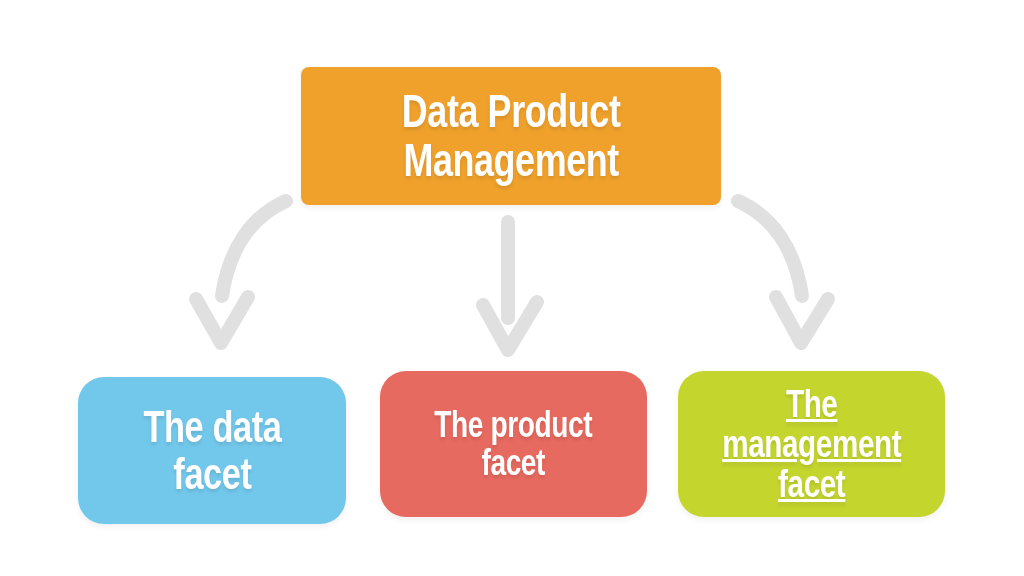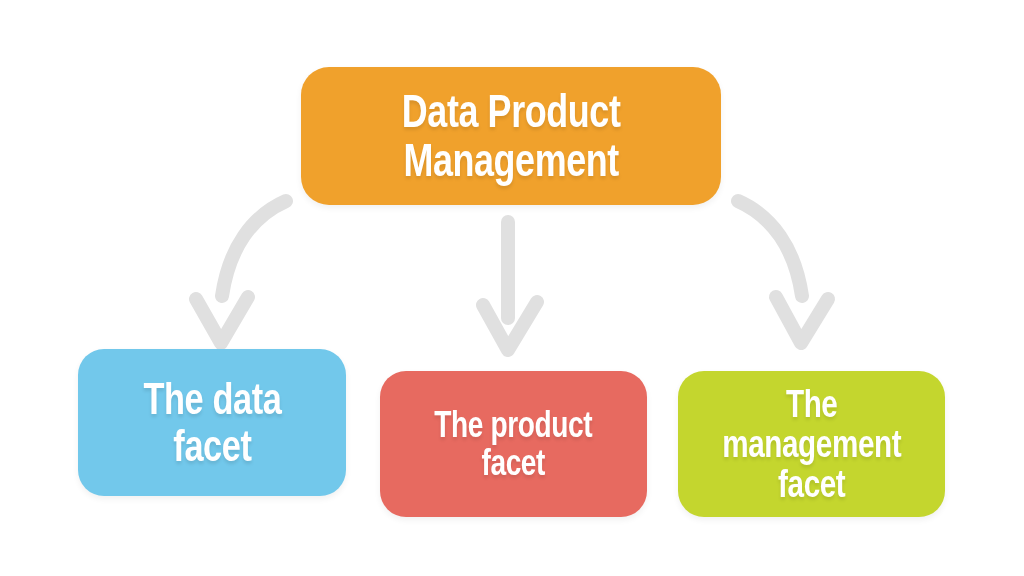--- a/index.html
+++ b/index.html
@@ -43,25 +43,25 @@
     font-weight: 700;
     letter-spacing: -0.5px;
     line-height: 1.06;
     text-shadow: 0 3px 4px rgba(0,0,0,0.10);
   }
   .node .line { display: block; }
 
   .node-root {
     left: 301px; top: 67px;
     width: 420px; height: 138px;
-    border-radius: 28px;
+    border-radius: 8px;
     font-size: 46px;
   }
   .node-data {
-    left: 78px; top: 349px;
+    left: 78px; top: 377px;
     width: 268px; height: 147px;
     border-radius: 26px;
     font-size: 44px;
   }
   .node-product {
     left: 380px; top: 371px;
     width: 267px; height: 146px;
     border-radius: 26px;
     font-size: 36px;
   }
@@ -106,21 +106,21 @@
     </div>
   </div>
 
   <div class="node node-product" style="background: rgb(231, 106, 96);">
     <div class="label">
       <span class="line">The product</span>
       <span class="line">facet</span>
     </div>
   </div>
 
-  <div class="node node-management" style="background: rgb(196, 214, 46);">
+  <div class="node node-management" style="background: rgb(196, 214, 46); text-decoration: underline;">
     <div class="label">
       <span class="line">The</span>
       <span class="line">management</span>
       <span class="line">facet</span>
     </div>
   </div>
 
 </div>
 
 </body></html>

